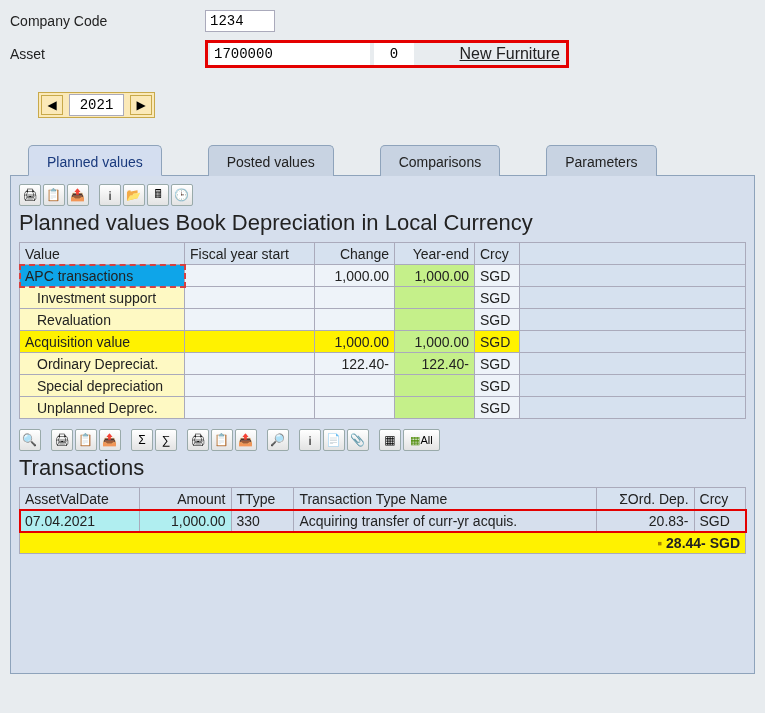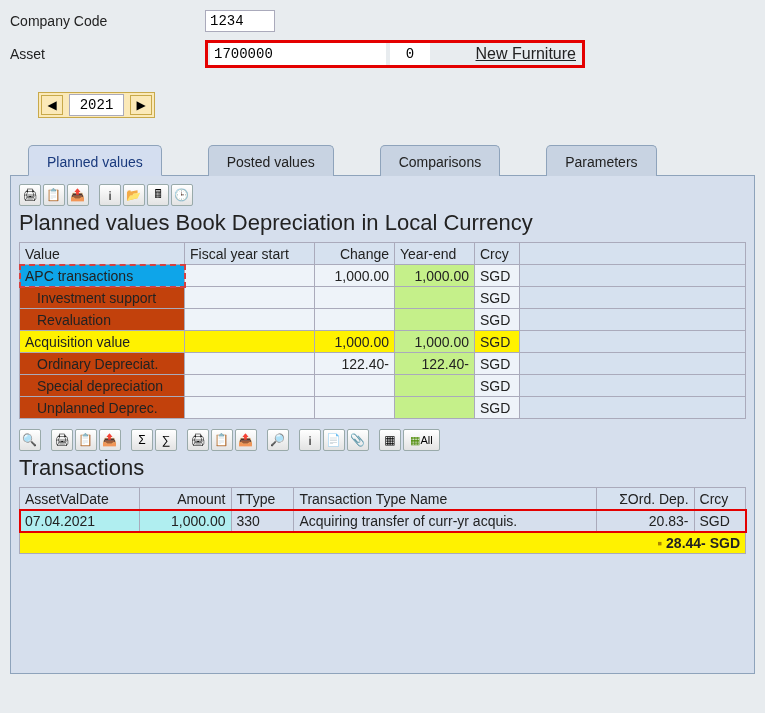--- a/index.html
+++ b/index.html
@@ -33,40 +33,40 @@
 .tbtn.wide { width: auto; padding: 0 6px; font-size: 11px; }
 .sep { width: 6px; }
 
 .section-title { font-size: 22px; font-family: Arial; margin: 4px 0 6px 0; }
 
 table { border-collapse: collapse; width: 100%; font-size: 14px; }
 th, td { border: 1px solid #aab; padding: 2px 5px; height: 22px; }
 th { background: #d6e1ef; font-weight: normal; text-align: left; }
 td.num { text-align: right; }
 .apc-cell { background: #0ea5e9; outline: 2px dashed #d64040; outline-offset: -1px; }
-.teal { background: #c2410c; padding-left: 17px; }
+.teal { background: #fef9c3; padding-left: 17px; }
 .yellow { background: #fff200; }
 .lime { background: #c5f08a; }
 .plain-bg { background: #eef3f9; }
 .total-row { background: #fff200; font-weight: bold; text-align: right; }
 
 .tx-highlight { outline: 2px solid #e40000; outline-offset: -1px; }
 .bullet { color: #a88400; }
 </style>
 </head>
 <body>
 
 <div class="row">
   <div class="lbl">Company Code</div>
   <input type="text" style="width: 70px;" value="1234">
 </div>
 <div class="row">
   <div class="lbl">Asset</div>
   <div class="highlight-box">
-    <input type="text" style="width: 176px;" value="1700000">
+    <input type="text" style="width: 160px;" value="1700000">
     <input type="text" style="width: 40px; text-align: center;" value="0">
     <span class="plain" style="width:150px;text-align:right">New Furniture</span>
   </div>
 </div>
 <div class="row" style="margin-top:24px">
   <div style="margin-left:28px" class="year-nav">
     <button>◀</button>
     <input type="text" value="2021" style="">
     <button>▶</button>
   </div>
@@ -90,21 +90,21 @@
     <button class="tbtn">🖩</button>
     <button class="tbtn">🕒</button>
   </div>
   <div class="section-title">Planned values Book Depreciation in Local Currency</div>
   <table>
     <tbody>
         <tr>
       <th style="width:165px">Value</th>
       <th style="width:130px">Fiscal year start</th>
       <th style="width:80px;text-align:right">Change</th>
-      <th style="width:80px;text-align:left">Year-end</th>
+      <th style="width:80px;text-align:right">Year-end</th>
       <th style="width:45px">Crcy</th>
       <th style="background:#d6e1ef"></th>
     </tr>
     </tbody>
       <tbody id="planned-body">
         <tr>
           <td class="apc-cell">APC transactions</td>
           <td class="plain-bg"></td>
           <td class="plain-bg num">1,000.00</td>
           <td class="lime num">1,000.00</td>

